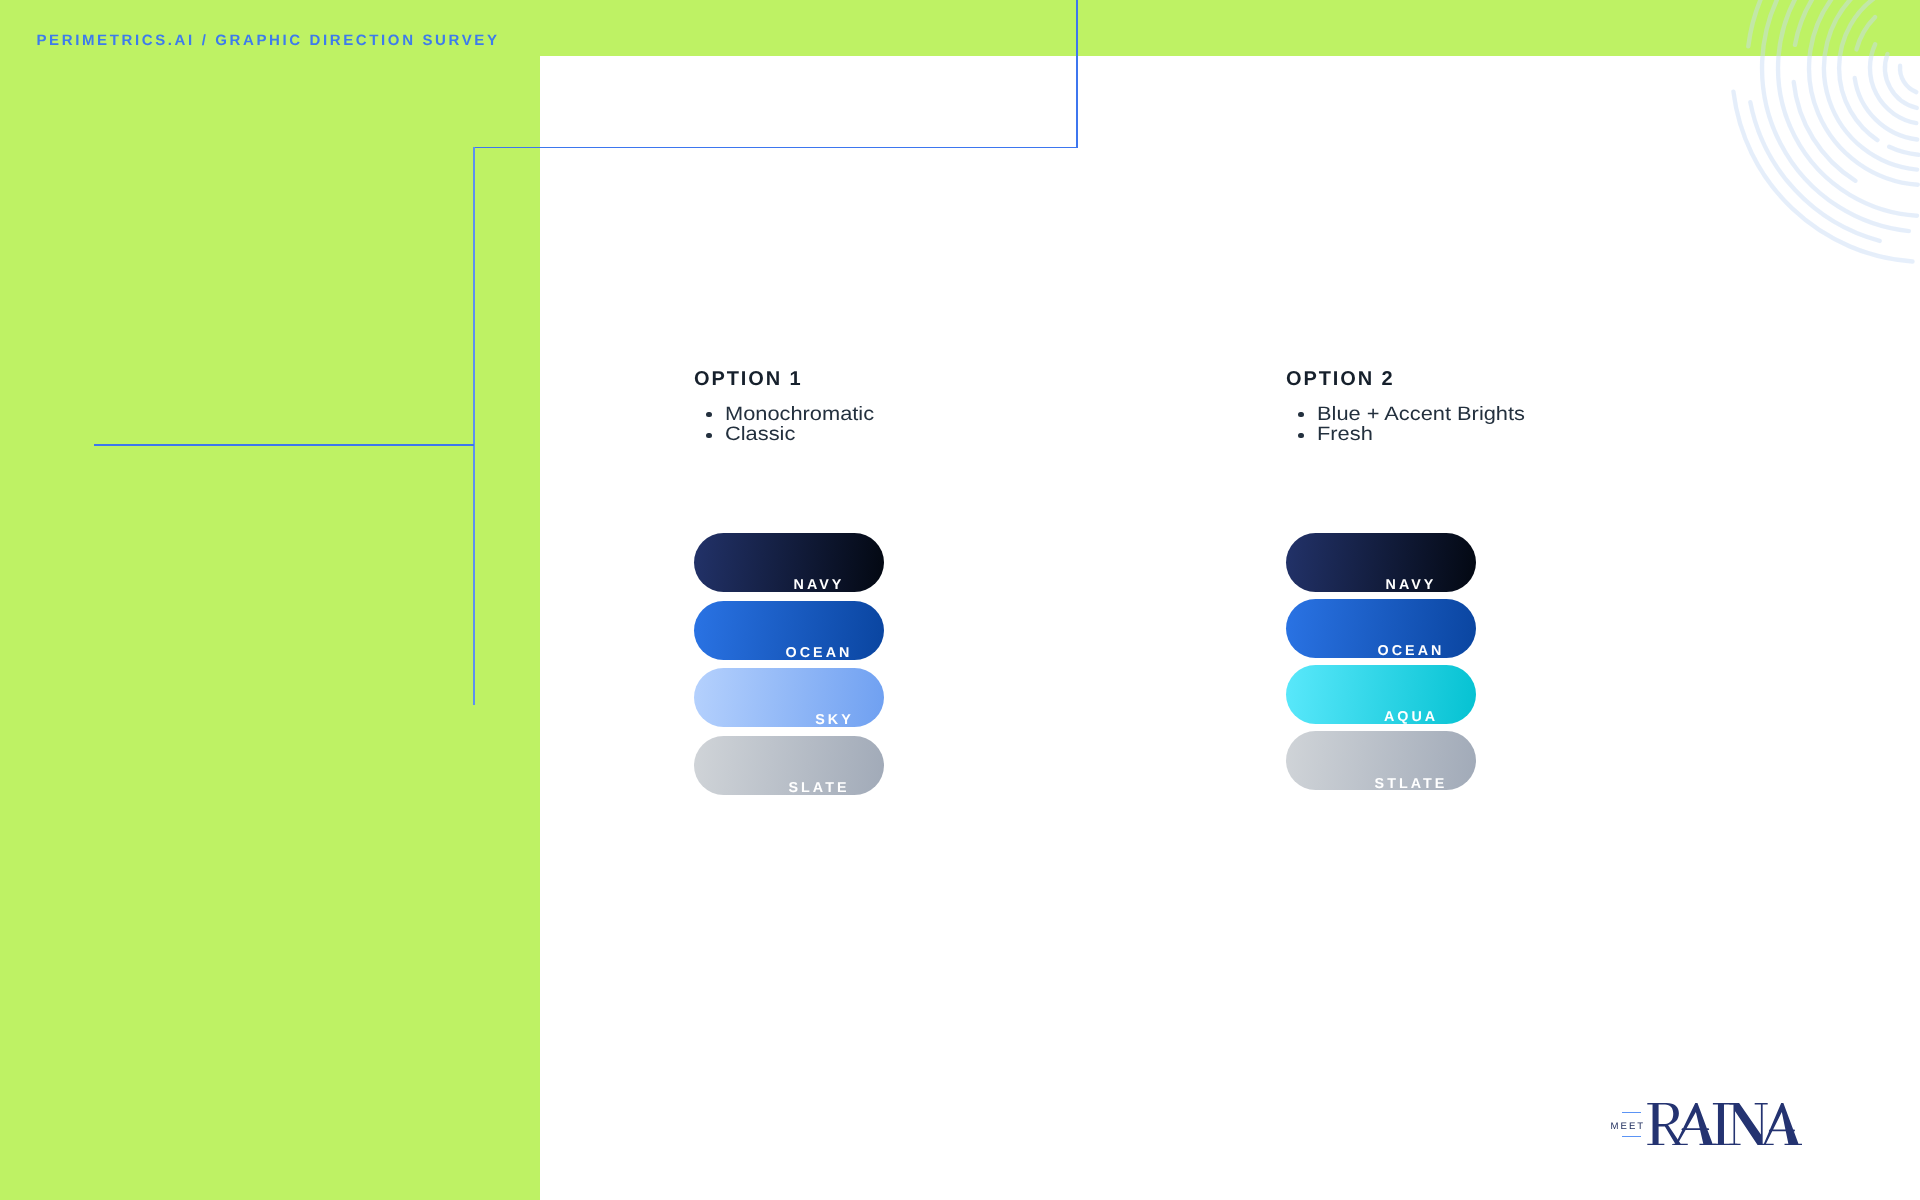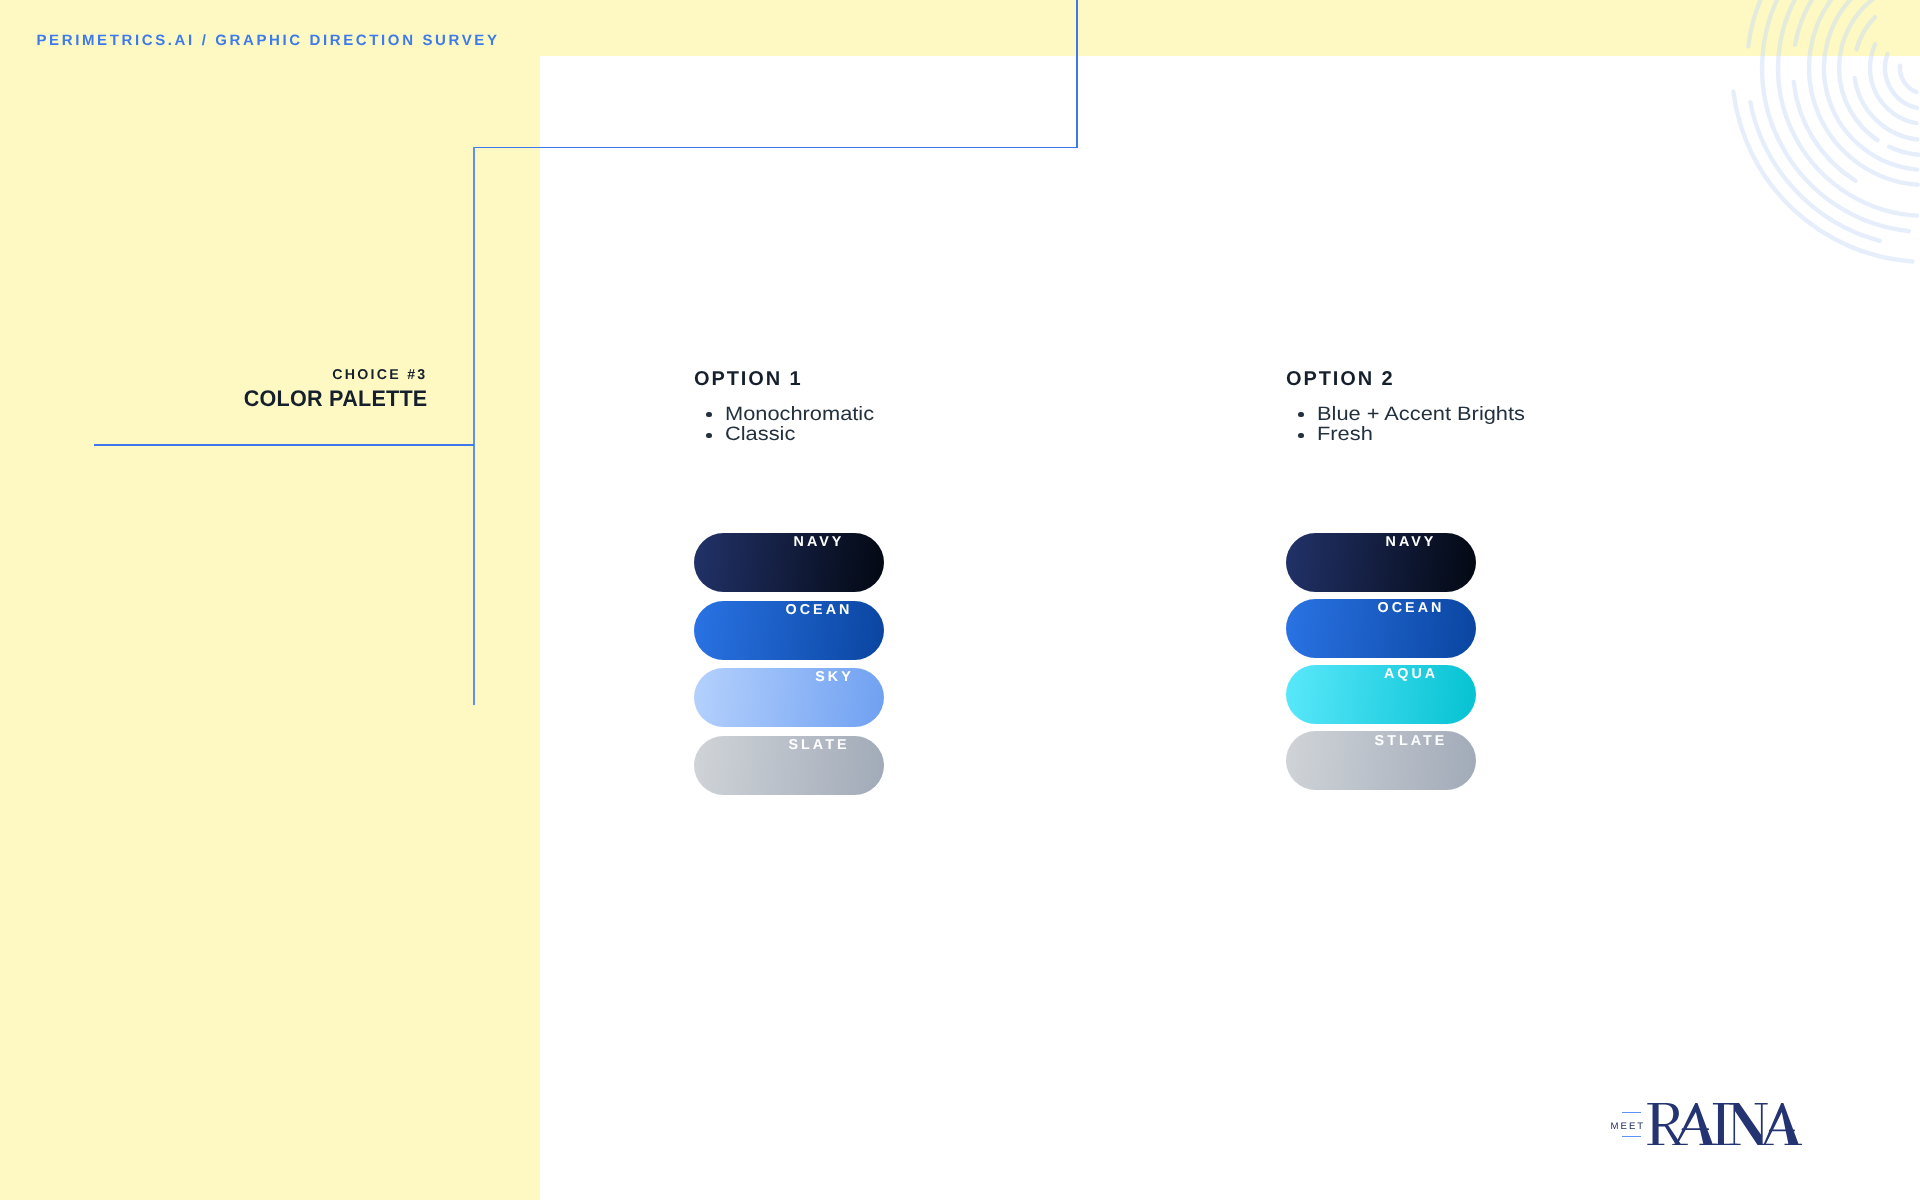--- a/index.html
+++ b/index.html
@@ -1,18 +1,18 @@
 <!DOCTYPE html>
 <html><head>
 <meta charset="utf-8">
 <style>
   html,body{margin:0;padding:0;}
   body{width:1920px;height:1200px;overflow:hidden;background:#e9f0fb;
        font-family:"Liberation Sans",sans-serif;-webkit-font-smoothing:antialiased;text-rendering:geometricPrecision;}
-  .stage{position:relative;width:1920px;height:1200px;background:#fef9c3;overflow:hidden;
+  .stage{position:relative;width:1920px;height:1200px;background:#bef264;overflow:hidden;
          opacity:0.999;}
   .white-panel{position:absolute;left:540px;top:56px;width:1380px;height:1144px;background:#ffffff;}
   .arcs{position:absolute;left:1661px;top:0;width:259px;height:330px;overflow:hidden;pointer-events:none;}
 
   .eyebrow{position:absolute;transform:translateZ(0);left:36.5px;top:32.5px;font-size:15px;font-weight:700;line-height:15px;
            letter-spacing:2.62px;color:#3d7bec;white-space:nowrap;}
 
   .line-top{position:absolute;background:#3d76ef;}
   .line-a-v{left:1076.3px;top:0px;width:1.4px;height:148px;}
   .line-a-h{left:474px;top:146.6px;width:603.7px;height:1.4px;}
@@ -33,21 +33,21 @@
   .bullets li::before{content:"";position:absolute;left:14.2px;top:8.3px;width:5.6px;height:5.6px;border-radius:50%;background:#23303e;}
 
   .pills{position:absolute;}
   .pills1{left:694px;top:533px;}
   .pills2{left:1286px;top:532.8px;}
   .pill{position:relative;width:190px;height:59px;border-radius:30px;margin-bottom:8.5px;
         display:flex;align-items:center;}
   .pills2 .pill{margin-bottom:7.2px;}
   .pill span{position:absolute;left:57px;top:1.2px;right:0;bottom:-1.2px;color:#ffffff;font-size:14.3px;font-weight:700;
         letter-spacing:3.05px;padding-left:3.05px;box-sizing:border-box;
-        display:flex;align-items:flex-start;justify-content:center;}
+        display:flex;align-items:flex-end;justify-content:center;}
   .pill span i{font-style:normal;display:inline-block;transform:translateZ(0);}
 
   .logo{position:absolute;left:1608px;top:1098px;width:200px;height:56px;}
   .logo-meet{position:absolute;left:0;top:0;width:34px;}
   .logo-rule{position:absolute;left:13.9px;width:19.4px;height:1.5px;background:#5b94f5;}
   .logo-rule-top{top:13.8px;}
   .logo-rule-bottom{top:37.9px;}
   .logo-meet-text{position:absolute;transform:translateZ(0);left:2.4px;top:24.3px;font-size:9.6px;font-weight:500;
        letter-spacing:2.05px;color:#22305f;line-height:9.6px;}
   .logo-raina{position:absolute;left:38.6px;top:5.1px;width:155.5px;height:42.3px;}
@@ -83,24 +83,20 @@
     </svg>
   </div>
 
   <div class="eyebrow">PERIMETRICS.AI / GRAPHIC DIRECTION SURVEY</div>
 
   <div class="line-top line-a-v"></div>
   <div class="line-top line-a-h"></div>
   <div class="line-top line-b-v"></div>
   <div class="line-top line-c-h"></div>
 
-  <div class="title-block">
-    <div class="kicker">CHOICE #3</div>
-    <div class="heading">COLOR PALETTE</div>
-  </div>
 
   <div class="col col1">
     <div class="opt-label">OPTION 1</div>
     <ul class="bullets">
       <li><span>Monochromatic</span></li>
       <li><span>Classic</span></li>
     </ul>
   </div>
 
   <div class="col col2">

